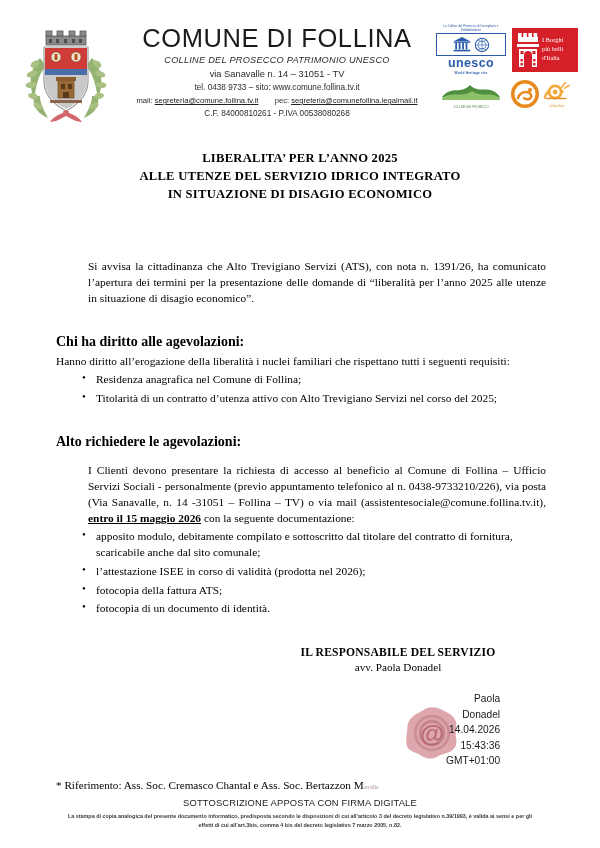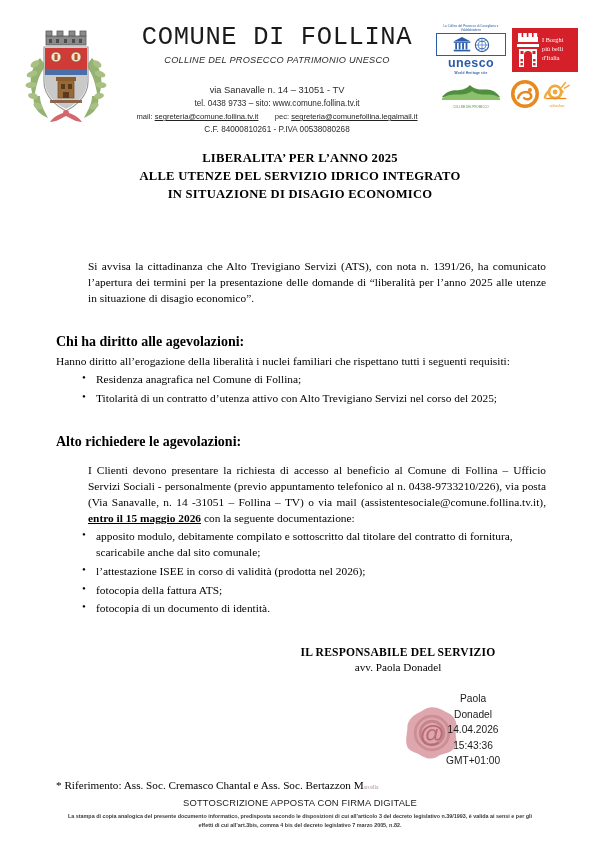--- a/index.html
+++ b/index.html
@@ -40,39 +40,39 @@
     justify-content: center;
     align-items: flex-start;
     padding-top: 2px;
   }
   .header-center {
     flex: 1 1 auto;
     text-align: center;
     padding-top: 2px;
   }
   .org-name {
-    font-family: Liberation Mono, monospace;
+    font-family: Liberation Sans, sans-serif;
     font-size: 25.5px;
     letter-spacing: 0.6px;
     line-height: 1.1;
     font-weight: 400;
     color: #1a1a1a;
   }
   .org-sub {
     font-family: "Liberation Sans", sans-serif;
     font-style: italic;
     font-size: 9.2px;
     letter-spacing: 0.25px;
     margin-top: 3px;
     color: #2b2b2b;
   }
   .org-line {
     font-family: "Liberation Sans", sans-serif;
     font-size: 9.3px;
-    margin-top: 20px;
+    margin-top: 4px;
     color: #2b2b2b;
   }
   .org-line.small {
     font-size: 8.2px;
     margin-top: 4px;
   }
   .org-line.mails {
     font-size: 7.6px;
     margin-top: 4px;
   }
@@ -284,21 +284,21 @@
     height: 56px;
   }
   .sig-meta {
     position: absolute;
     left: 446px;
     top: 2px;
     font-family: "Liberation Sans", sans-serif;
     font-size: 10.2px;
     line-height: 1.52;
     color: #1a1a1a;
-    text-align: center;
+    text-align: right;
   }
 
   
   .ref-line {
     margin: 0 0 0 56px;
     font-size: 11.2px;
     position: relative;
     top: -2px;
   }
   .ref-obscured {

